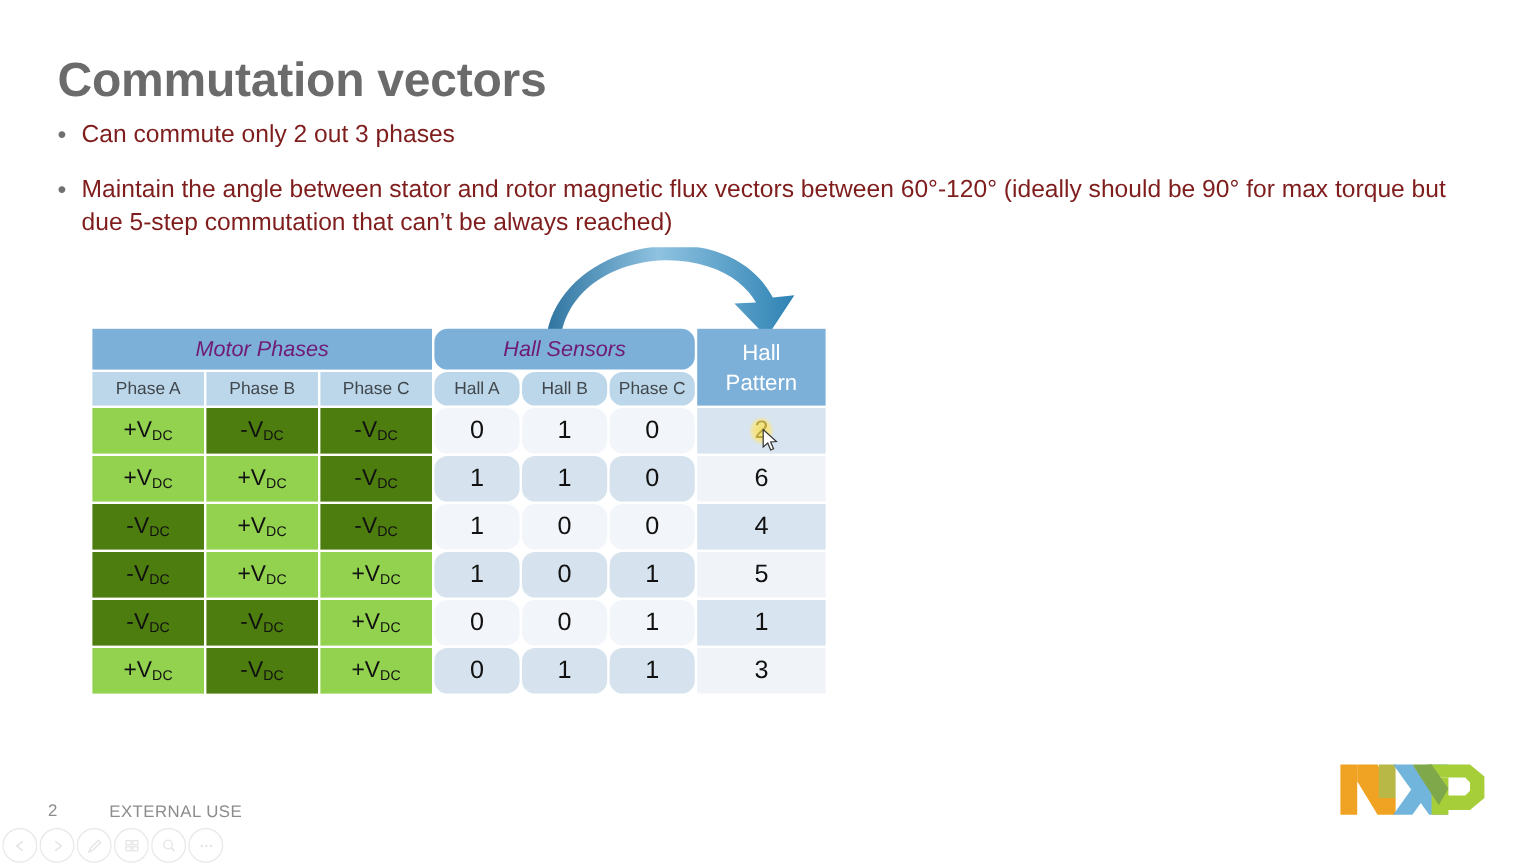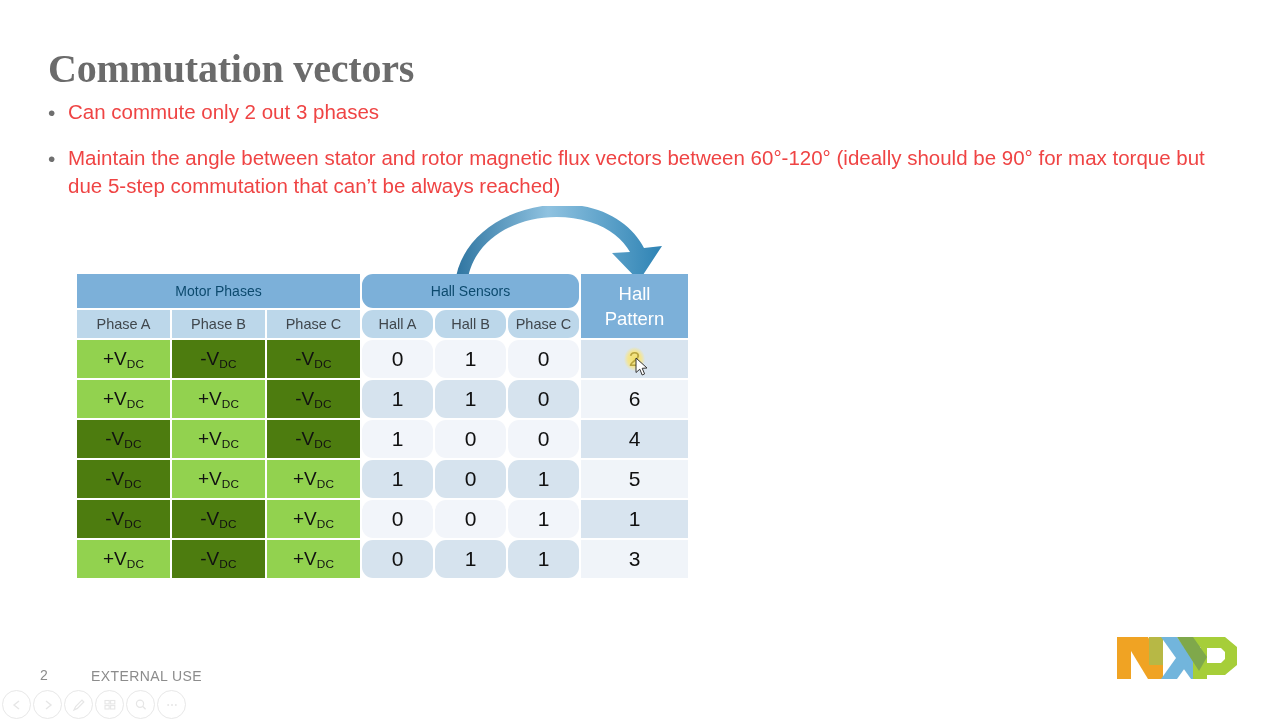--- a/index.html
+++ b/index.html
@@ -17,41 +17,40 @@
 
   
   #title {
     position: absolute;
     left: 48px; top: 45px;
     font-size: 40px;
     font-weight: bold;
     color: #6b6b6b;
     letter-spacing: -0.2px;
     white-space: nowrap;
-    font-family: Liberation Serif, serif;
   }
 
   
   .bullet-row {
     position: absolute;
     left: 44px;
     display: flex;
     align-items: flex-start;
   }
   .bullet-dot {
     width: 24px;
     flex: 0 0 24px;
     color: #6f6f6f;
     font-size: 21px;
     line-height: 29px;
     text-align: left;
     padding-left: 4px;
   }
   .bullet-text {
-    color: #ef4444;
+    color: #7f1d1d;
     font-size: 20.5px;
     line-height: 28px;
     max-width: 1175px;
   }
   #bullet1 { top: 98px; }
   #bullet2 { top: 144px; }
 
   
   #arrow {
     position: absolute;
@@ -72,24 +71,25 @@
   }
   table.ctable td, table.ctable th {
     padding: 0;
     margin: 0;
     text-align: center;
     vertical-align: middle;
     font-weight: normal;
   }
   .grp-head {
     background: #7cb0d9;
-    color: #0c4a6e;
-    font-size: 14px;
+    color: #701a75;
+    font-size: 18px;
     font-weight: bold;
     height: 34px;
+    font-style: italic;
   }
   .sub-head {
     background: #bcd7ea;
     color: #40474d;
     font-size: 14.5px;
     height: 28px;
   }
   .hall-pattern-head {
     background: #7cb0d9;
     color: #ffffff;

